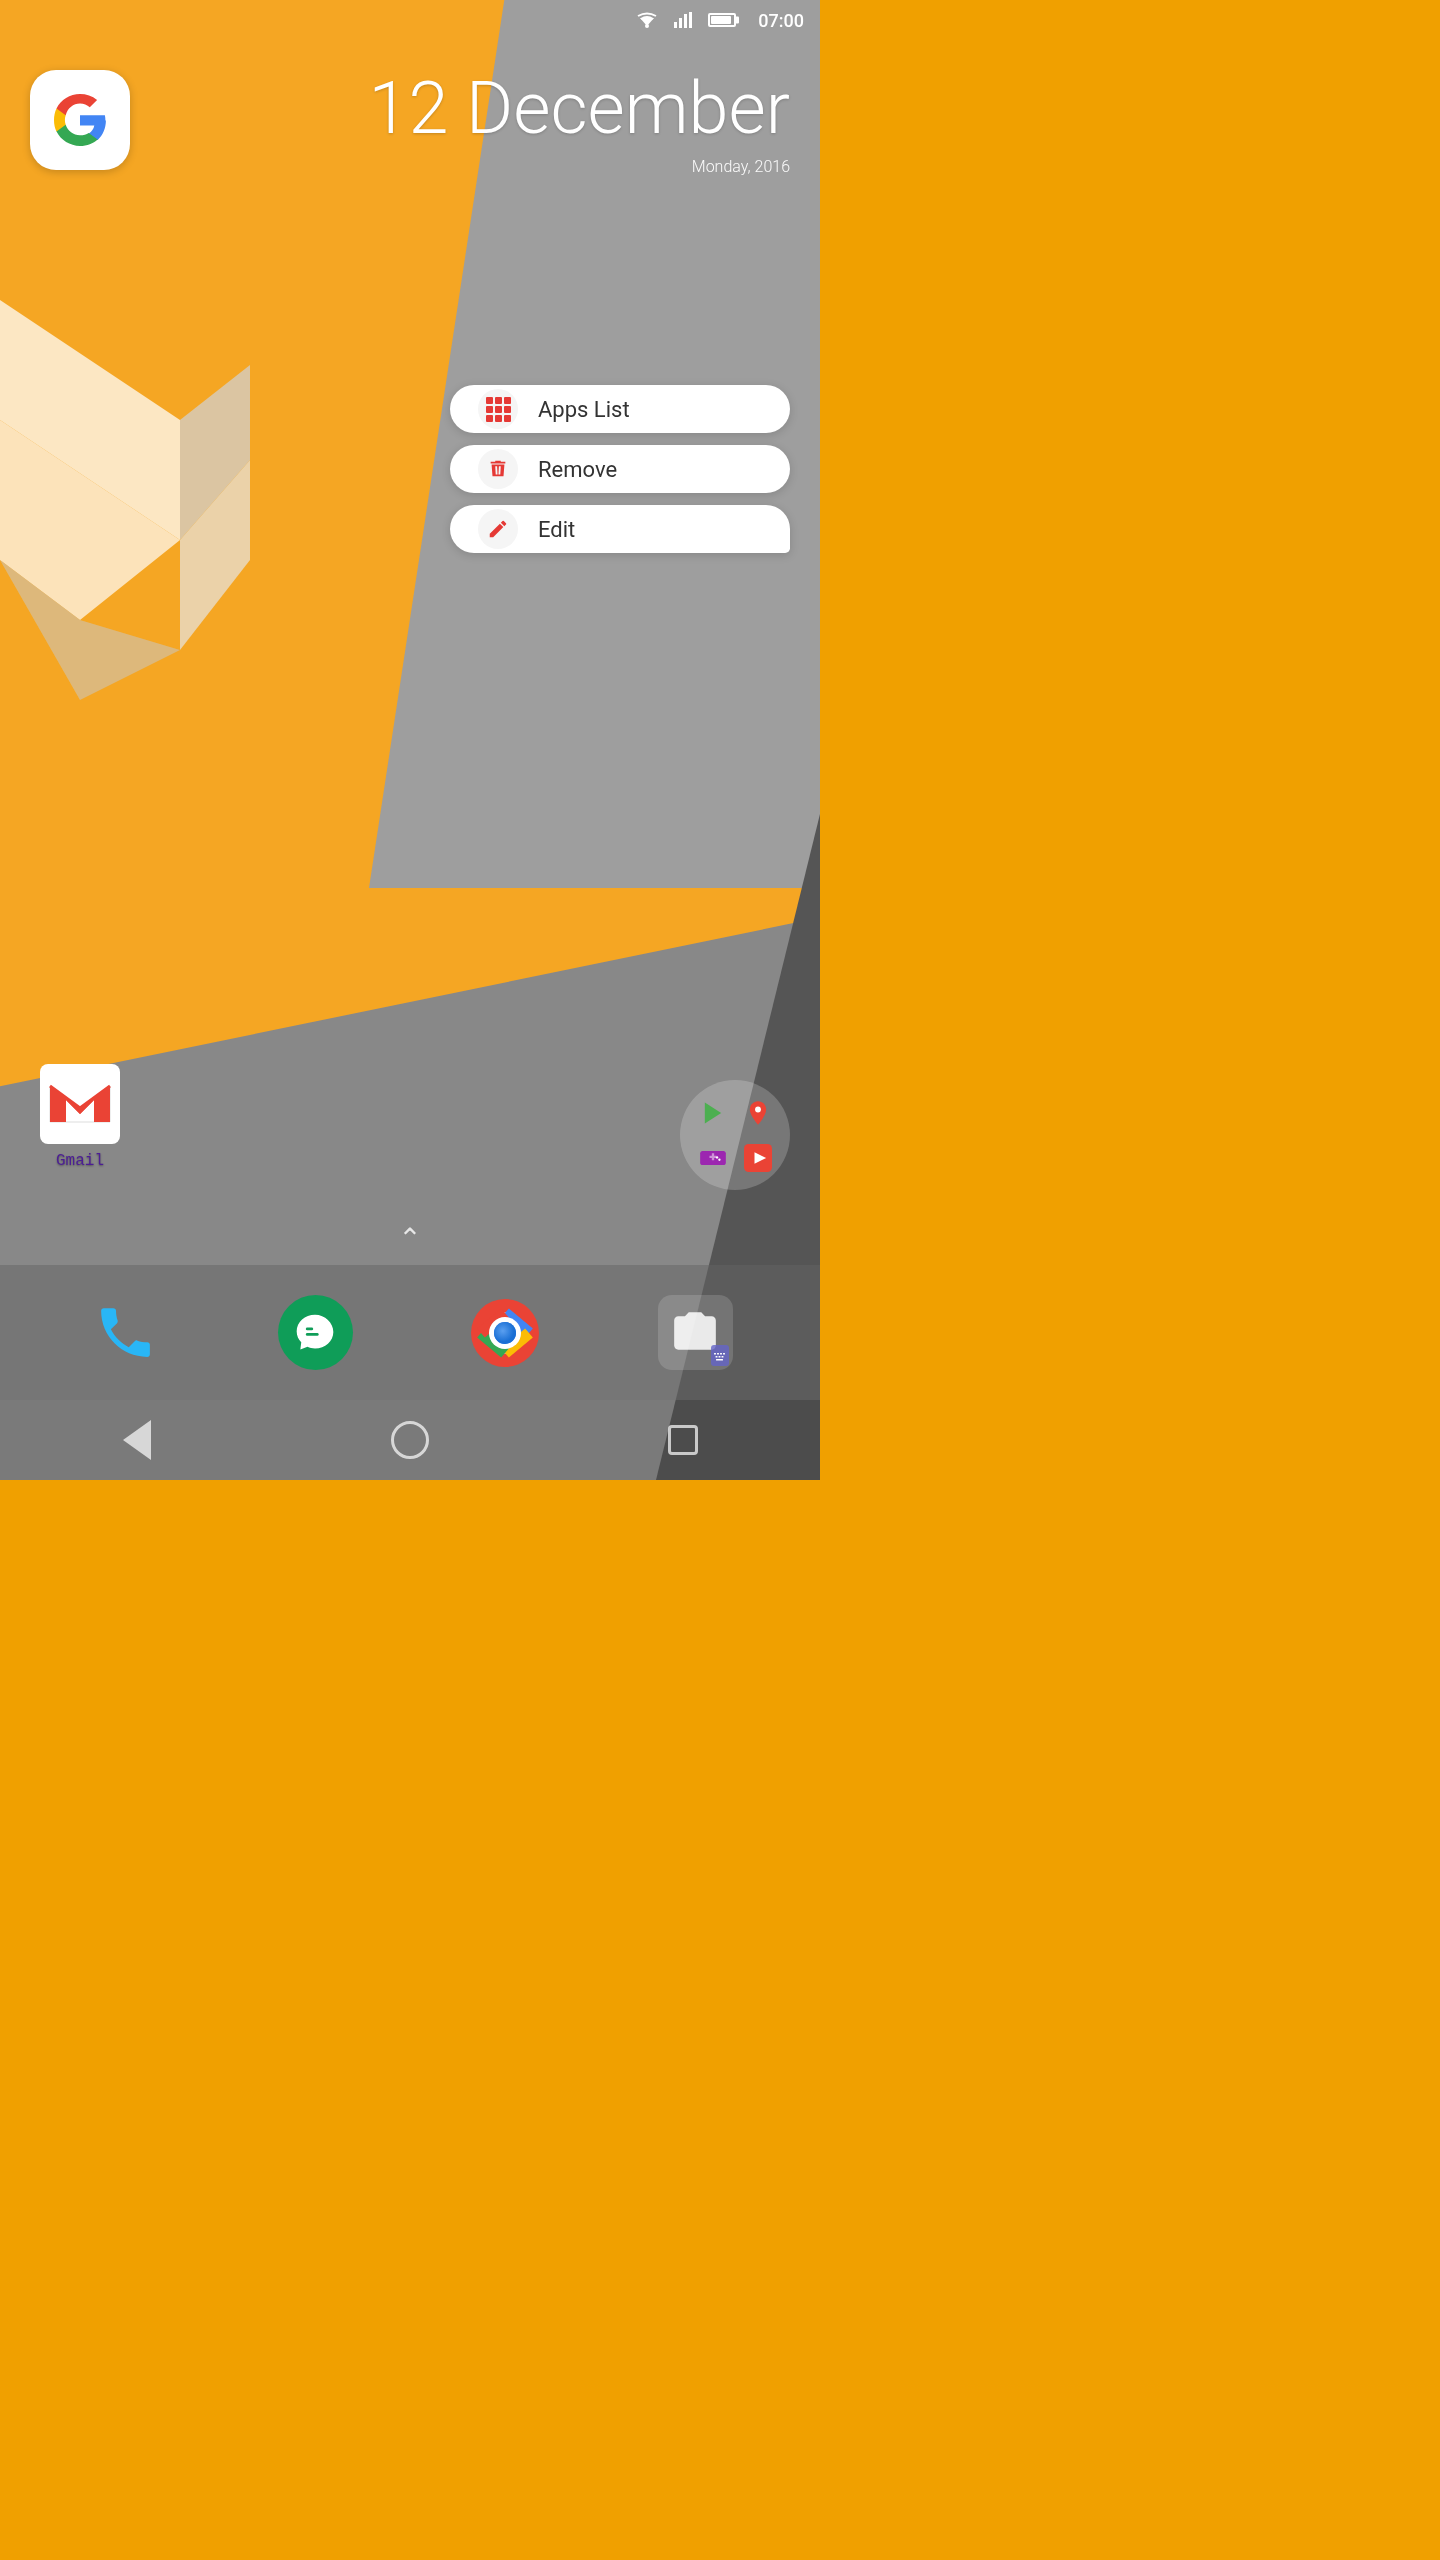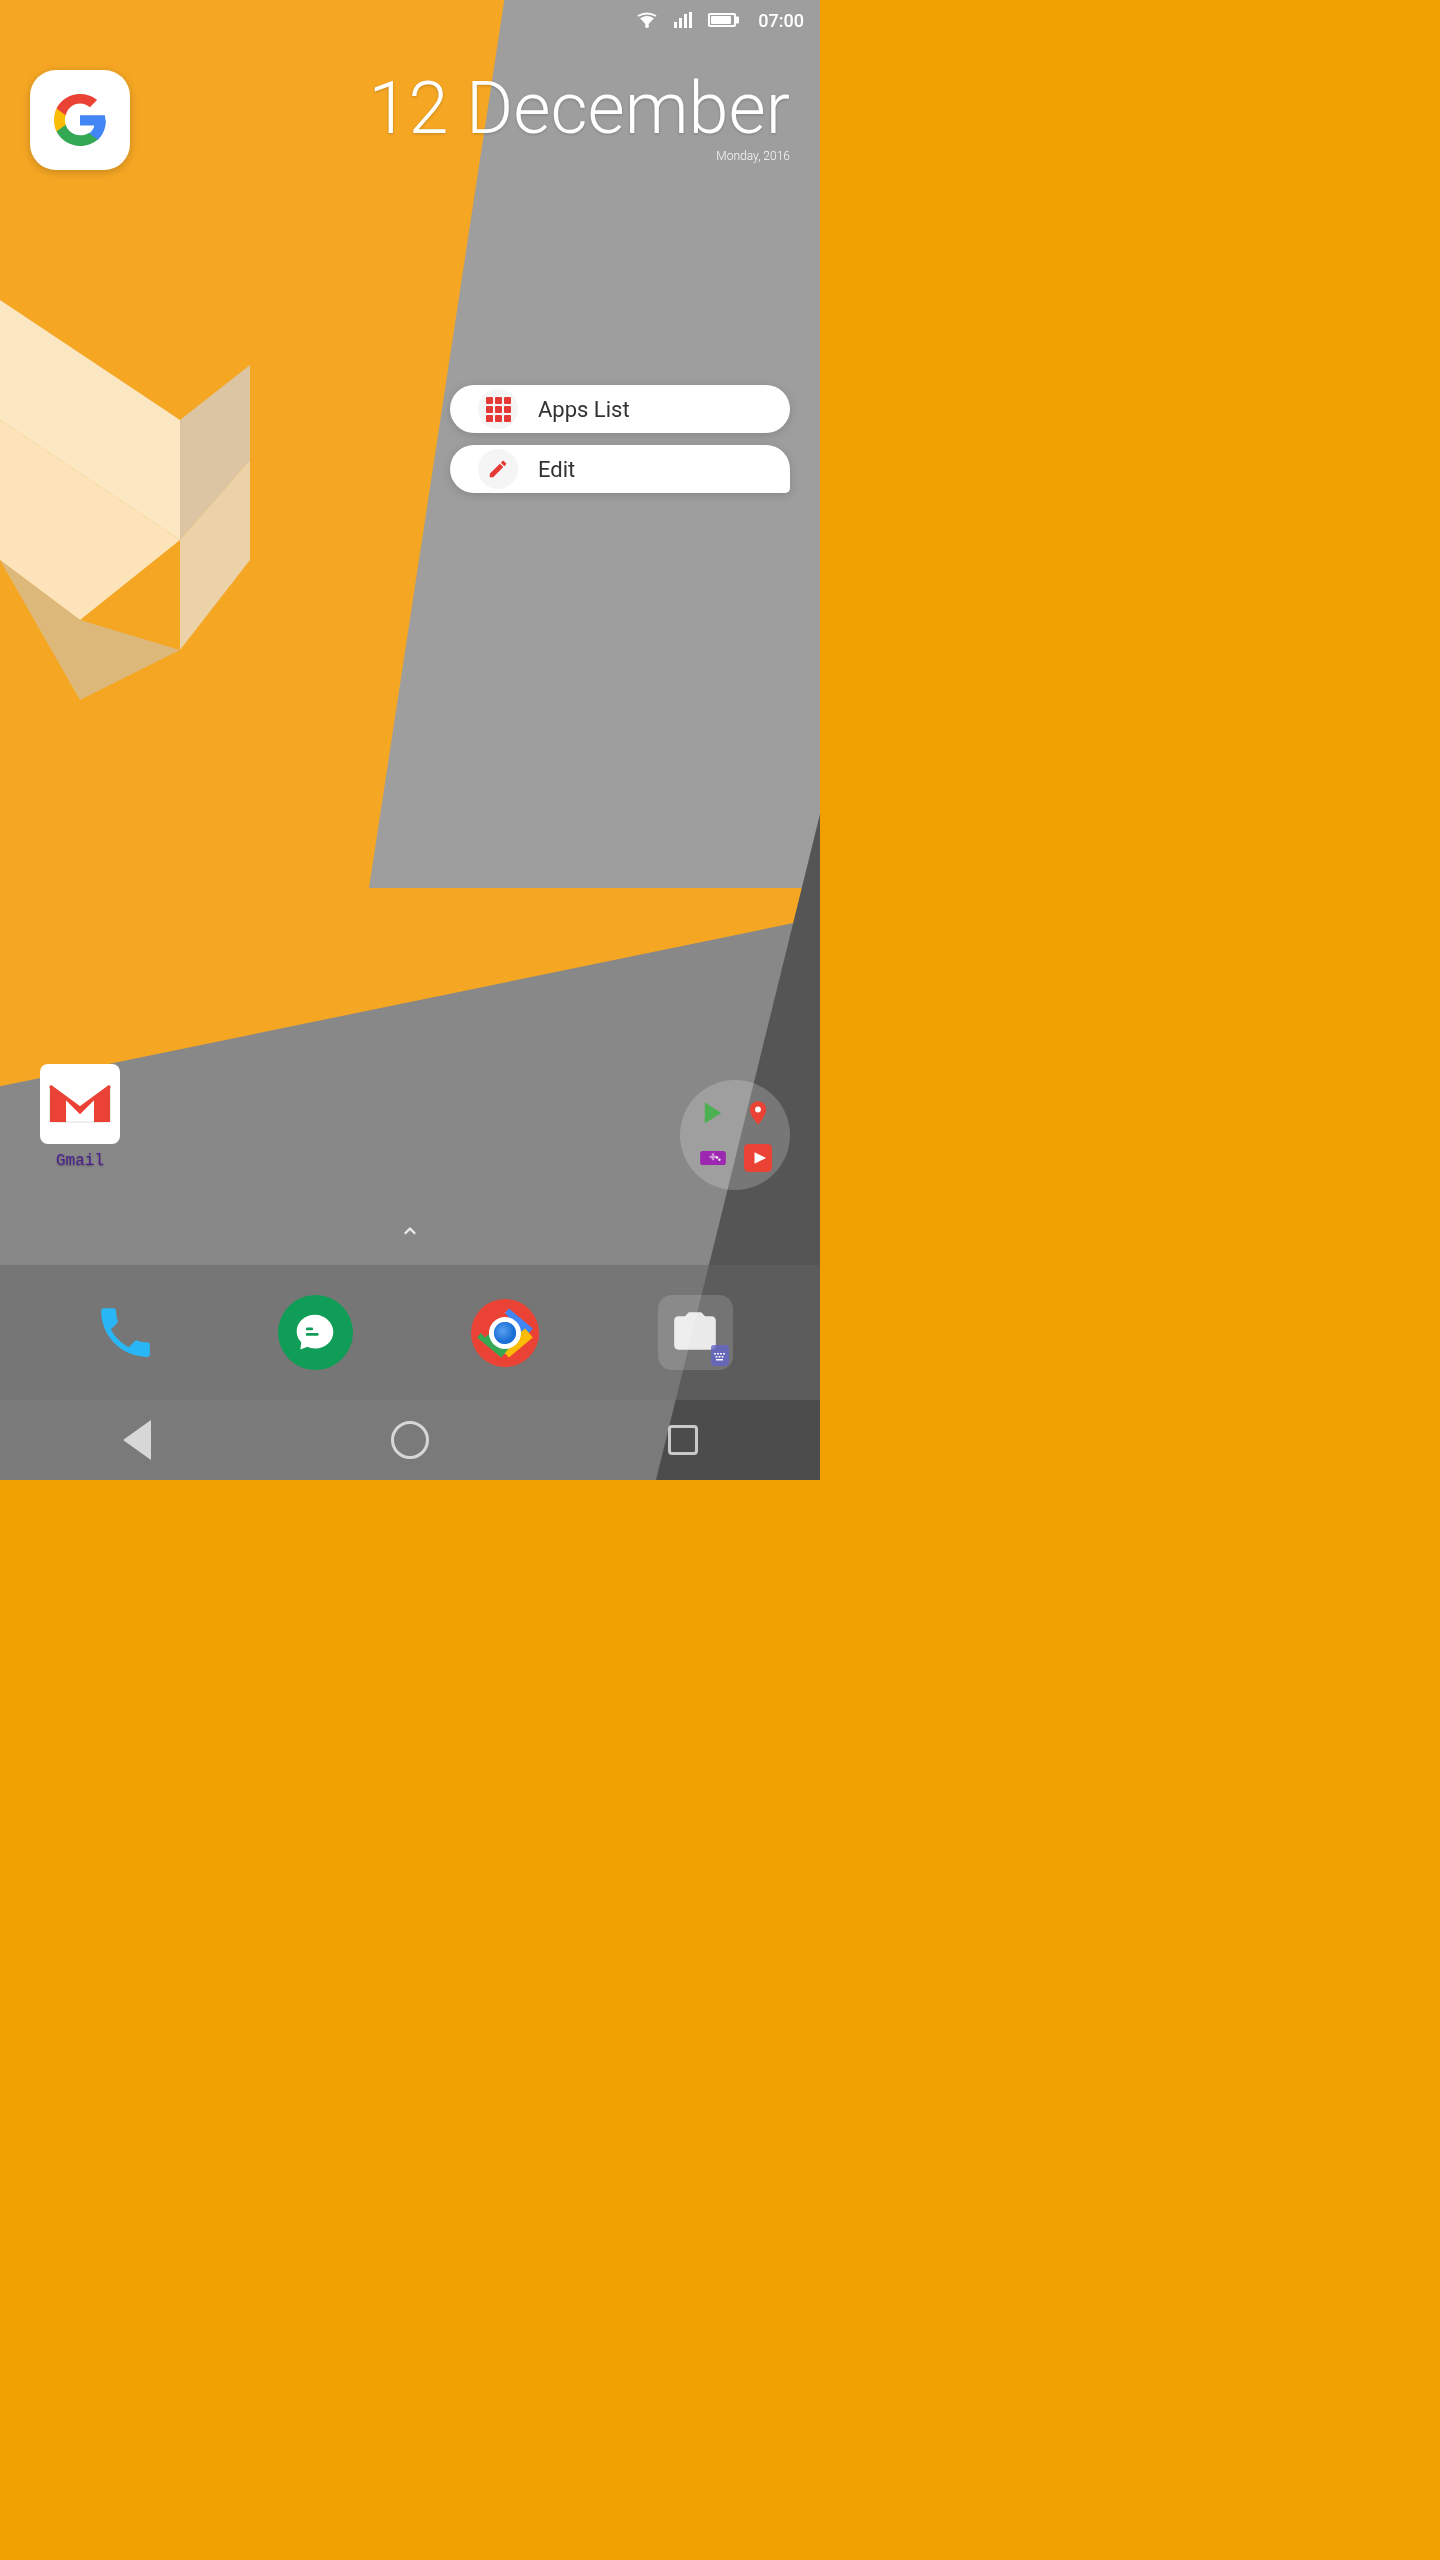--- a/index.html
+++ b/index.html
@@ -127,23 +127,23 @@
       color: white;
       font-size: 72px;
       font-weight: 300;
       line-height: 1;
       text-shadow: 0 1px 3px rgba(0,0,0,0.2);
       margin-top: 23px;
     }
 
     .date-weekday {
       color: rgba(255,255,255,0.95);
-      font-size: 12px;
+      font-size: 16px;
       font-weight: 300;
-      margin-top: 4px;
+      margin-top: 12px;
     }
 
     
     .google-btn {
       position: absolute;
       top: 70px;
       left: 30px;
       width: 100px;
       height: 100px;
       background: white;
@@ -466,20 +466,28 @@
         <div class="grid-dot"></div>
         <div class="grid-dot"></div>
         <div class="grid-dot"></div>
         <div class="grid-dot"></div>
         <div class="grid-dot"></div>
       </div>
     </div>
     <span class="menu-label">Apps List</span>
   </div>
 
+  <div class="context-menu-item">
+    <div class="menu-icon-wrap">
+      <svg class="trash-svg" viewBox="0 0 24 24" fill="#E53935">
+        <path d="M9 3v1H4v2h16V4h-5V3H9zM5 7l1 13h12l1-13H5zm4 2h2l.5 9H9.5L9 9zm4 0h2l-.5 9h-2L13 9z"></path>
+      </svg>
+    </div>
+    <span class="menu-label">Remove</span>
+  </div>
 
   <div class="context-menu-item">
     <div class="menu-icon-wrap">
       <svg class="edit-svg" viewBox="0 0 24 24" fill="#E53935">
         <path d="M3 17.25V21h3.75L17.81 9.94l-3.75-3.75L3 17.25zM20.71 7.04a1 1 0 0 0 0-1.41l-2.34-2.34a1 1 0 0 0-1.41 0l-1.83 1.83 3.75 3.75 1.83-1.83z"></path>
       </svg>
     </div>
     <span class="menu-label">Edit</span>
   </div>
 </div>

